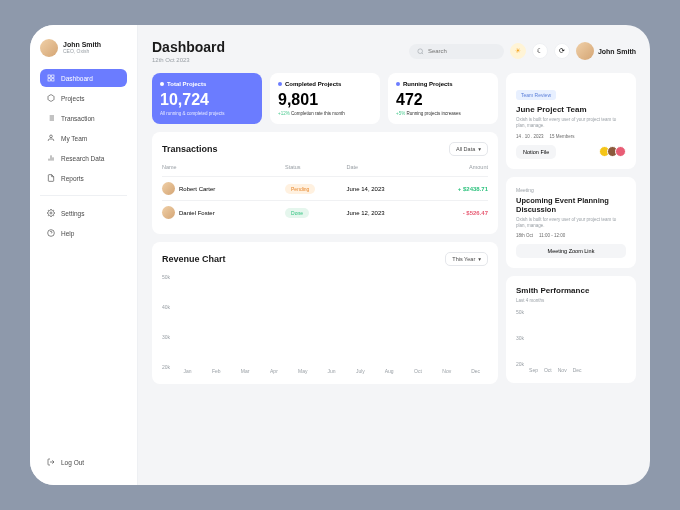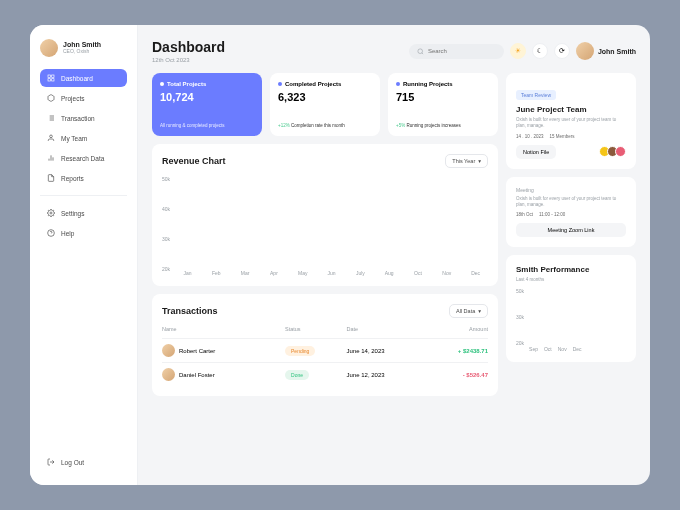--- a/index.html
+++ b/index.html
@@ -1,17 +1,17 @@
 <!DOCTYPE html>
 <html><head>
 <meta charset="utf-8">
 <style>
 *{margin:0;padding:0;box-sizing:border-box;font-family:-apple-system,BlinkMacSystemFont,'Segoe UI',sans-serif}
 body{background:#8e99ab;width:680px;height:510px;overflow:hidden;display:flex;align-items:center;justify-content:center}
-.app{width:620px;height:460px;background:#f4f5f7;border-radius:14px;display:flex;overflow:hidden}
+.app{width:620px;height:460px;background:#f4f5f7;border-radius:24px;display:flex;overflow:hidden}
 .sidebar{width:108px;background:#fff;padding:14px 10px;display:flex;flex-direction:column;border-right:1px solid #eef0f3}
 .profile{display:flex;align-items:center;gap:5px;margin-bottom:12px}
 .avatar{width:18px;height:18px;border-radius:50%;background:linear-gradient(135deg,#f0d0a8,#d4a574);flex-shrink:0}
 .profile-text{display:flex;flex-direction:column;line-height:1.1}
 .profile-name{font-size:7px;font-weight:600;color:#1a1a1a}
 .profile-role{font-size:5px;color:#9aa0a6}
 .nav{display:flex;flex-direction:column;gap:2px;flex:1}
 .nav-item{display:flex;align-items:center;gap:6px;padding:5px 7px;border-radius:6px;font-size:6.5px;color:#4a4a4a;cursor:pointer}
 .nav-item.active{background:#6b7cff;color:#fff}
 .nav-icon{width:8px;height:8px;display:flex;align-items:center;justify-content:center;flex-shrink:0}
@@ -29,21 +29,21 @@
 .top-user{display:flex;align-items:center;gap:4px;font-size:7px;font-weight:600;color:#1a1a1a}
 .content-grid{display:flex;gap:8px;flex:1;overflow:hidden}
 .col-left{flex:1;display:flex;flex-direction:column;gap:8px;overflow:hidden}
 .col-right{width:130px;display:flex;flex-direction:column;gap:8px}
 .stats{display:flex;gap:8px}
 .stat-card{flex:1;background:#fff;border-radius:8px;padding:8px}
 .stat-card.primary{background:#6b7cff;color:#fff}
 .stat-title{font-size:6px;font-weight:600;margin-bottom:4px;display:flex;align-items:center;gap:3px}
 .stat-dot{width:4px;height:4px;border-radius:50%;background:#fff;display:inline-block}
 .stat-card:not(.primary) .stat-dot{background:#6b7cff}
-.stat-value{font-size:11px;font-weight:700;margin-bottom:20px}
+.stat-value{font-size:16px;font-weight:700;margin-bottom:2px}
 .stat-sub{font-size:4.5px;opacity:0.85}
 .stat-sub .pos{color:#2ec27e}
 .card{background:#fff;border-radius:8px;padding:10px}
 .card-header{display:flex;justify-content:space-between;align-items:center;margin-bottom:8px}
 .card-title{font-size:9px;font-weight:700;color:#1a1a1a}
 .dropdown{display:flex;align-items:center;gap:3px;border:1px solid #e5e7eb;border-radius:5px;padding:3px 6px;font-size:5.5px;color:#4a4a4a;cursor:pointer}
 .chart{height:100px;display:flex;flex-direction:column}
 .chart-area{flex:1;display:flex;gap:5px}
 .y-axis{display:flex;flex-direction:column;justify-content:space-between;font-size:5px;color:#9aa0a6;text-align:right;padding-bottom:4px}
 .bars{flex:1;display:flex;align-items:flex-end;gap:4px}
@@ -228,32 +228,68 @@
                 <span>Total Projects</span>
               </div>
               <div class="stat-value">10,724</div>
               <div class="stat-sub">All running &amp; completed projects</div>
             </div>
             <div class="stat-card ">
               <div class="stat-title">
                 <span class="stat-dot"></span>
                 <span>Completed Projects</span>
               </div>
-              <div class="stat-value">6,323</div>
+              <div class="stat-value">9,801</div>
               <div class="stat-sub"><span class="pos">+12%</span> Completion rate this month</div>
             </div>
             <div class="stat-card ">
               <div class="stat-title">
                 <span class="stat-dot"></span>
                 <span>Running Projects</span>
               </div>
-              <div class="stat-value">715</div>
+              <div class="stat-value">472</div>
               <div class="stat-sub"><span class="pos">+5%</span> Running projects increases</div>
             </div>
           </div>
+
+        <div class="card transactions">
+          <div class="card-header">
+            <div class="card-title">Transactions</div>
+            <div class="dropdown">
+                <span>All Data</span>
+                <span>▾</span>
+              </div>
+          </div>
+          <div class="tbl-head">
+            <div class="c1">Name</div>
+            <div class="c2">Status</div>
+            <div class="c3">Date</div>
+            <div class="c4">Amount</div>
+          </div>
+          <div id="trows">
+              <div class="tbl-row">
+                <div class="c1">
+                  <div class="avatar" style="width:13px;height:13px"></div>
+                  <span>Robert Carter</span>
+                </div>
+                <div class="c2"><span class="badge pending">Pending</span></div>
+                <div class="c3">June 14, 2023</div>
+                <div class="c4 amt-pos">+ $2438.71</div>
+              </div>
+              <div class="tbl-row">
+                <div class="c1">
+                  <div class="avatar" style="width:13px;height:13px"></div>
+                  <span>Daniel Foster</span>
+                </div>
+                <div class="c2"><span class="badge done">Done</span></div>
+                <div class="c3">June 12, 2023</div>
+                <div class="c4 amt-neg">- $526.47</div>
+              </div>
+            </div>
+        </div>
 
         <div class="card">
           <div class="card-header">
             <div class="card-title">Revenue Chart</div>
             <div class="dropdown">
                 <span>This Year</span>
                 <span>▾</span>
               </div>
           </div>
           <div class="chart">
@@ -305,56 +341,20 @@
                     <div class="bar " style="height:50%"></div>
                     <span class="bar-label">Nov</span>
                   </div>
                   <div class="bar-col">
                     <div class="bar " style="height:33.33333333333333%"></div>
                     <span class="bar-label">Dec</span>
                   </div>
                 </div>
             </div>
           </div>
-        </div>
-
-        <div class="card transactions">
-          <div class="card-header">
-            <div class="card-title">Transactions</div>
-            <div class="dropdown">
-                <span>All Data</span>
-                <span>▾</span>
-              </div>
-          </div>
-          <div class="tbl-head">
-            <div class="c1">Name</div>
-            <div class="c2">Status</div>
-            <div class="c3">Date</div>
-            <div class="c4">Amount</div>
-          </div>
-          <div id="trows">
-              <div class="tbl-row">
-                <div class="c1">
-                  <div class="avatar" style="width:13px;height:13px"></div>
-                  <span>Robert Carter</span>
-                </div>
-                <div class="c2"><span class="badge pending">Pending</span></div>
-                <div class="c3">June 14, 2023</div>
-                <div class="c4 amt-pos">+ $2438.71</div>
-              </div>
-              <div class="tbl-row">
-                <div class="c1">
-                  <div class="avatar" style="width:13px;height:13px"></div>
-                  <span>Daniel Foster</span>
-                </div>
-                <div class="c2"><span class="badge done">Done</span></div>
-                <div class="c3">June 12, 2023</div>
-                <div class="c4 amt-neg">- $526.47</div>
-              </div>
-            </div>
         </div>
       </div>
 
       <div class="col-right">
         <div class="card">
           <span class="tag">Team Review</span>
           <div class="side-title">June Project Team</div>
           <div class="side-sub">Oxish is built for every user of your project team to plan, manage.</div>
           <div class="meta-row">
             <span>14 . 10 . 2023</span>
@@ -365,20 +365,21 @@
             <div class="avatar-group">
               <div class="mini a1"></div>
               <div class="mini a2"></div>
               <div class="mini a3"></div>
             </div>
           </div>
         </div>
 
         <div class="card">
           <div class="mini-label">Meeting</div>
+          <div class="side-title" style="font-size:7.5px">Upcoming Event Planning Discussion</div>
           <div class="side-sub">Oxish is built for every user of your project team to plan, manage.</div>
           <div class="meta-row">
             <span>18th Oct</span>
             <span>11:00 - 12:00</span>
           </div>
           <span class="action-btn" style="display:block;text-align:center">Meeting Zoom Link</span>
         </div>
 
         <div class="card perf-card">
           <div class="side-title" style="font-size:8px">Smith Performance</div>

